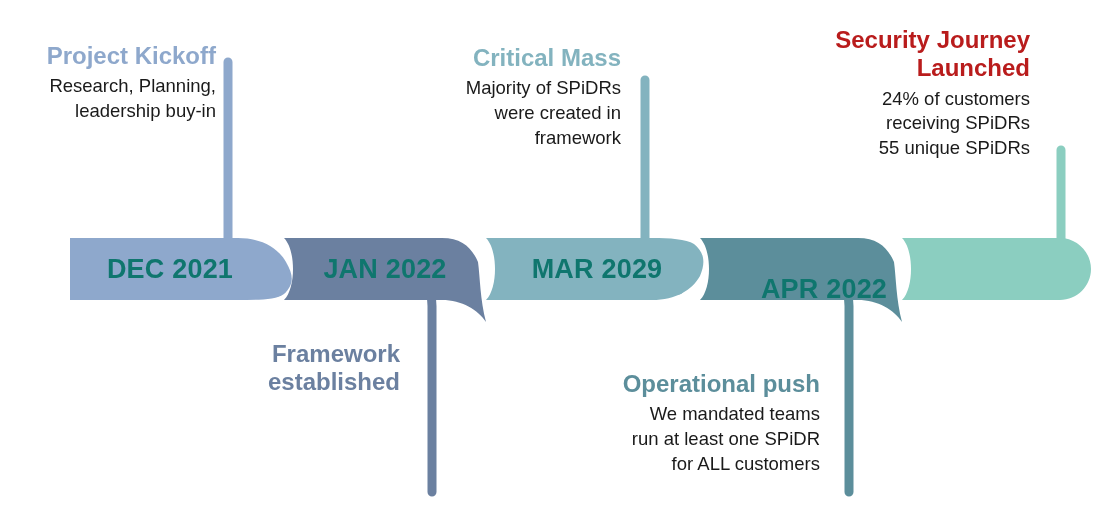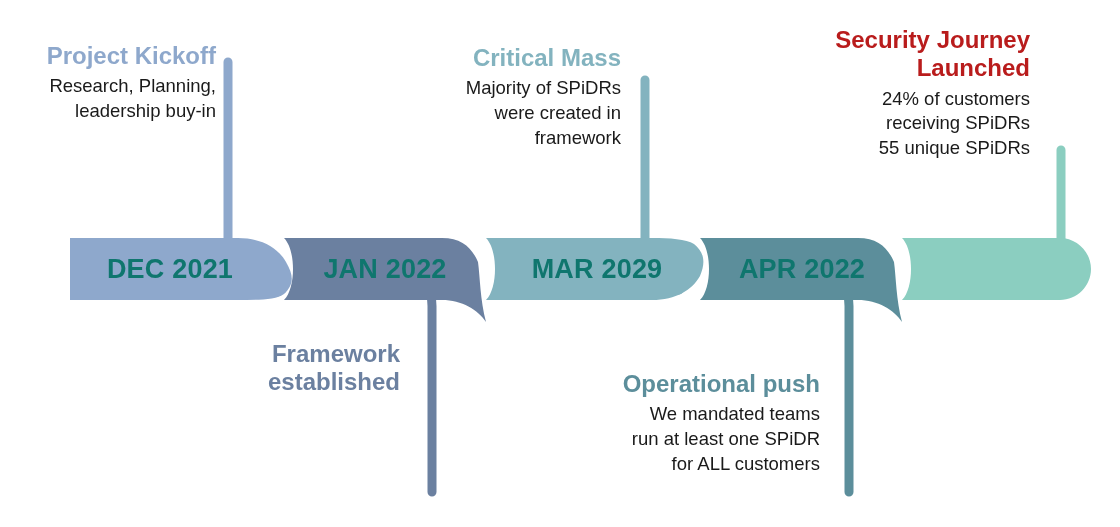--- a/index.html
+++ b/index.html
@@ -136,21 +136,21 @@
     </g>
 
   </svg>
 
   <div class="stage-date" style="left:70px; width:200px;">DEC 2021</div>
 
   <div class="stage-date" style="left:290px; width:190px;">JAN 2022</div>
 
   <div class="stage-date" style="left:498px; width:198px;">MAR 2029</div>
 
-  <div class="stage-date" style="left:707px; width:190px;">APR 2022</div>
+  <div class="stage-date" style="left:729px; width:190px;margin-top:20px;">APR 2022</div>
 
 
   <div class="callout above" style="left:-16px; top:42px; width:232px;">
     <div class="callout-title" style="color:#8EA8CC;">Project Kickoff</div>
     <div class="callout-body">Research, Planning,
 leadership buy-in</div>
   </div>
 
   <div class="callout below" style="left:168px; top:340px; width:232px;">
     <div class="callout-title" style="color:#6B80A0;">Framework

